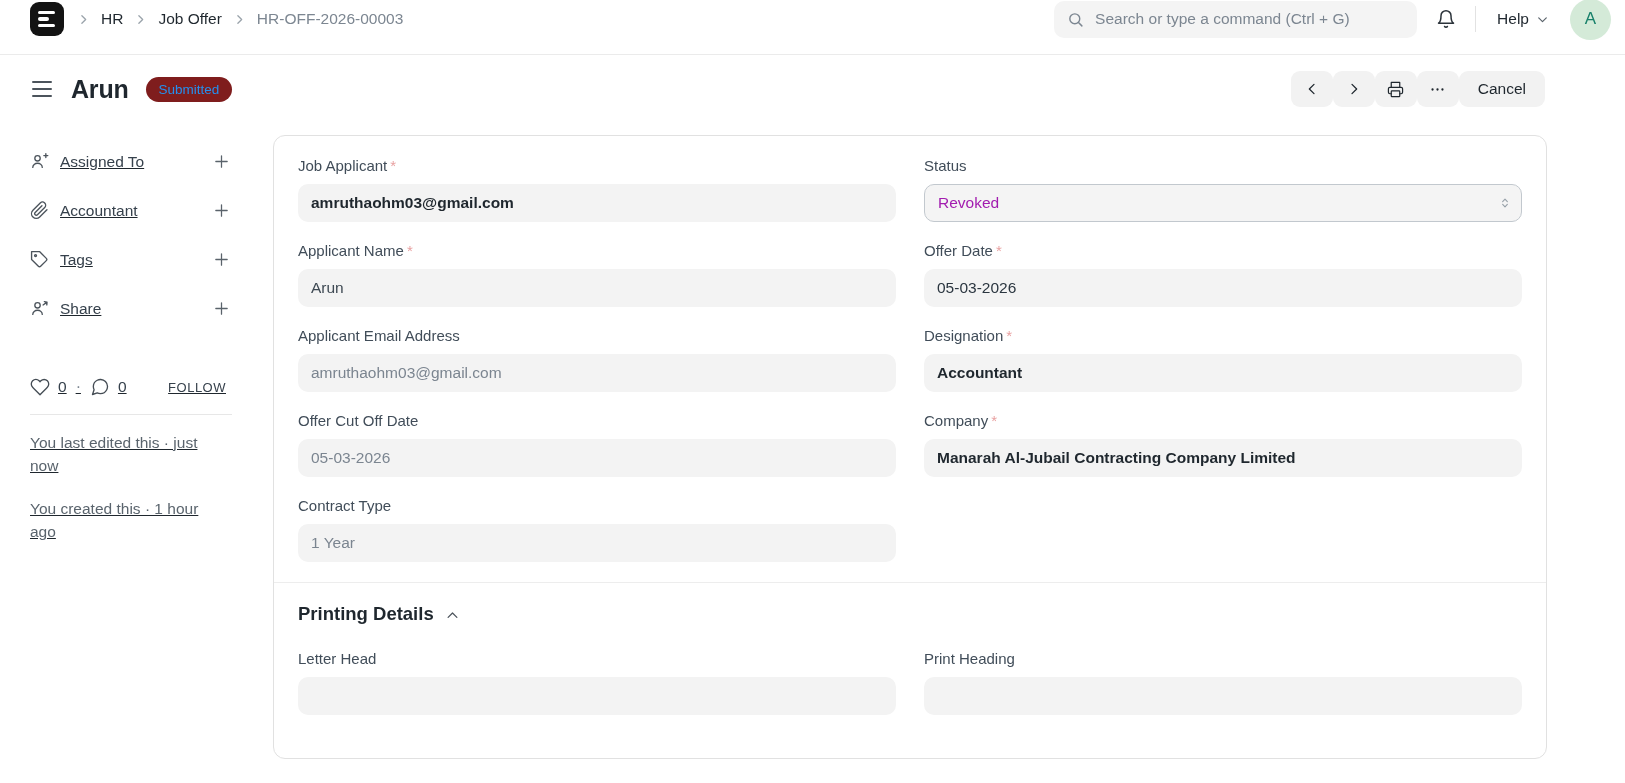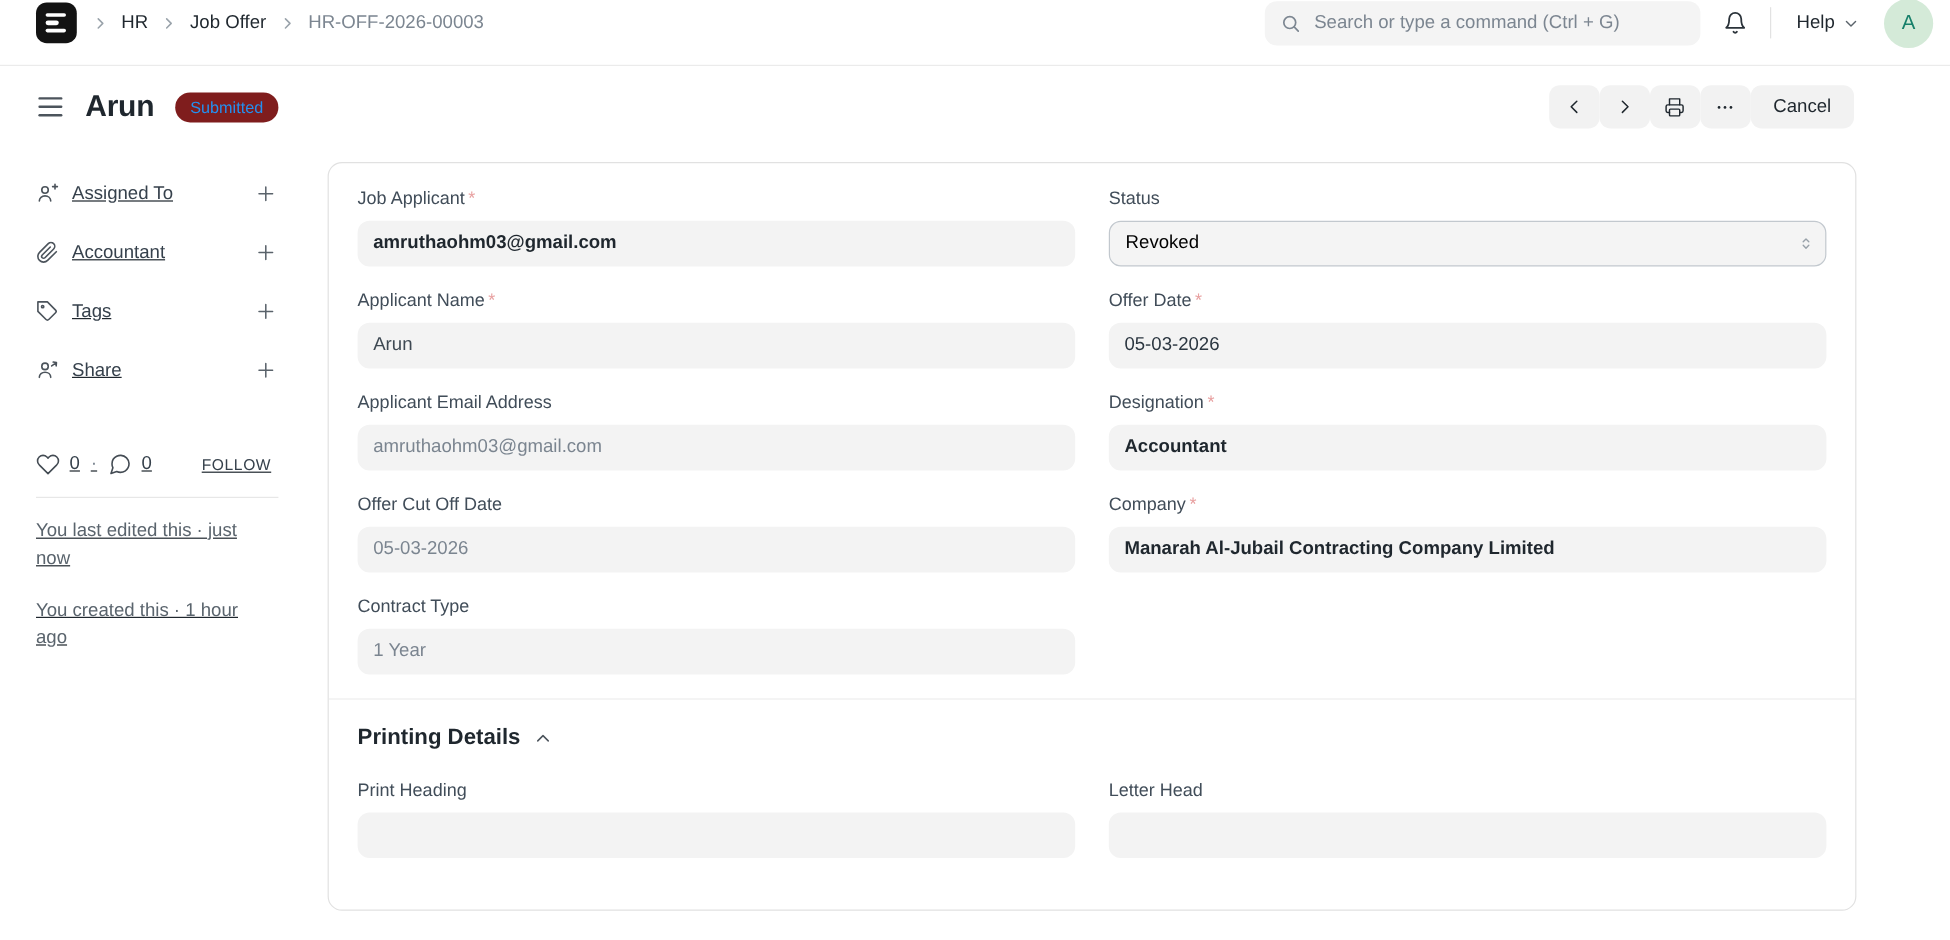--- a/index.html
+++ b/index.html
@@ -80,21 +80,21 @@
                  padding:20px 24px 1px;gap:28px; }
   .field { margin-bottom:19px; }
   .flabel { font-size:15px; color:#414d59; margin-bottom:8px; line-height:20px; }
   .req { color:#e8a0a0; margin-left:3px; }
   .pill { height:38px; background:#f3f3f3; border-radius:10px; display:flex;
           align-items:center; padding:0 13px; font-size:15.5px; position:relative; }
   .v-bold { font-weight:700; color:#1f272e; }
   .v-dark { color:#3e4953; }
   .v-date { color:#2b3640; font-weight:500; }
   .v-gray { color:#7b8590; }
-  .select-pill { border:1px solid #c2c8ce; background:#f4f4f4; color:#000000; cursor:pointer; }
+  .select-pill { border:1px solid #c2c8ce; background:#f4f4f4; color:#a21caf; cursor:pointer; }
   .stepper { position:absolute; right:9px; top:50%; transform:translateY(-50%); color:#98a1a9; }
 
   .section-divider { border:none; border-top:1px solid #ededed; margin:0; }
   .printing { padding:20px 24px 24px; }
   .ptitle-row { display:flex; align-items:center; gap:11px; margin-bottom:24px; cursor:pointer; }
   .ptitle { font-size:18.5px; font-weight:700; margin:0; }
   .ptitle-row svg { color:#4c545c; margin-top:2px; }
   .pill-input { width:100%; height:38px; background:#f3f3f3; border:none; border-radius:10px;
                 padding:0 13px; font-size:15.5px; font-family:inherit; color:#1f272e; outline:none; }
 </style>
@@ -329,23 +329,23 @@
 
     <section class="printing">
       <div class="ptitle-row">
         <h2 class="ptitle">Printing Details</h2>
         <svg width="15" height="15" viewBox="0 0 24 24" fill="none" stroke="currentColor" stroke-width="2" stroke-linecap="round" stroke-linejoin="round">
             <polyline points="5 15 12 8 19 15"></polyline>
           </svg>
       </div>
       <div class="fields-grid" style="padding:0;">
         <div class="field">
+          <div class="flabel"><span>Letter Head</span></div>
+          <input class="pill-input" value="" style="">
+        </div>
+        <div class="field">
           <div class="flabel"><span>Print Heading</span></div>
-          <input class="pill-input" value="" style="">
-        </div>
-        <div class="field">
-          <div class="flabel"><span>Letter Head</span></div>
           <input class="pill-input" value="" style="">
         </div>
       </div>
     </section>
   </main>
 </div>
 
 </body></html>

